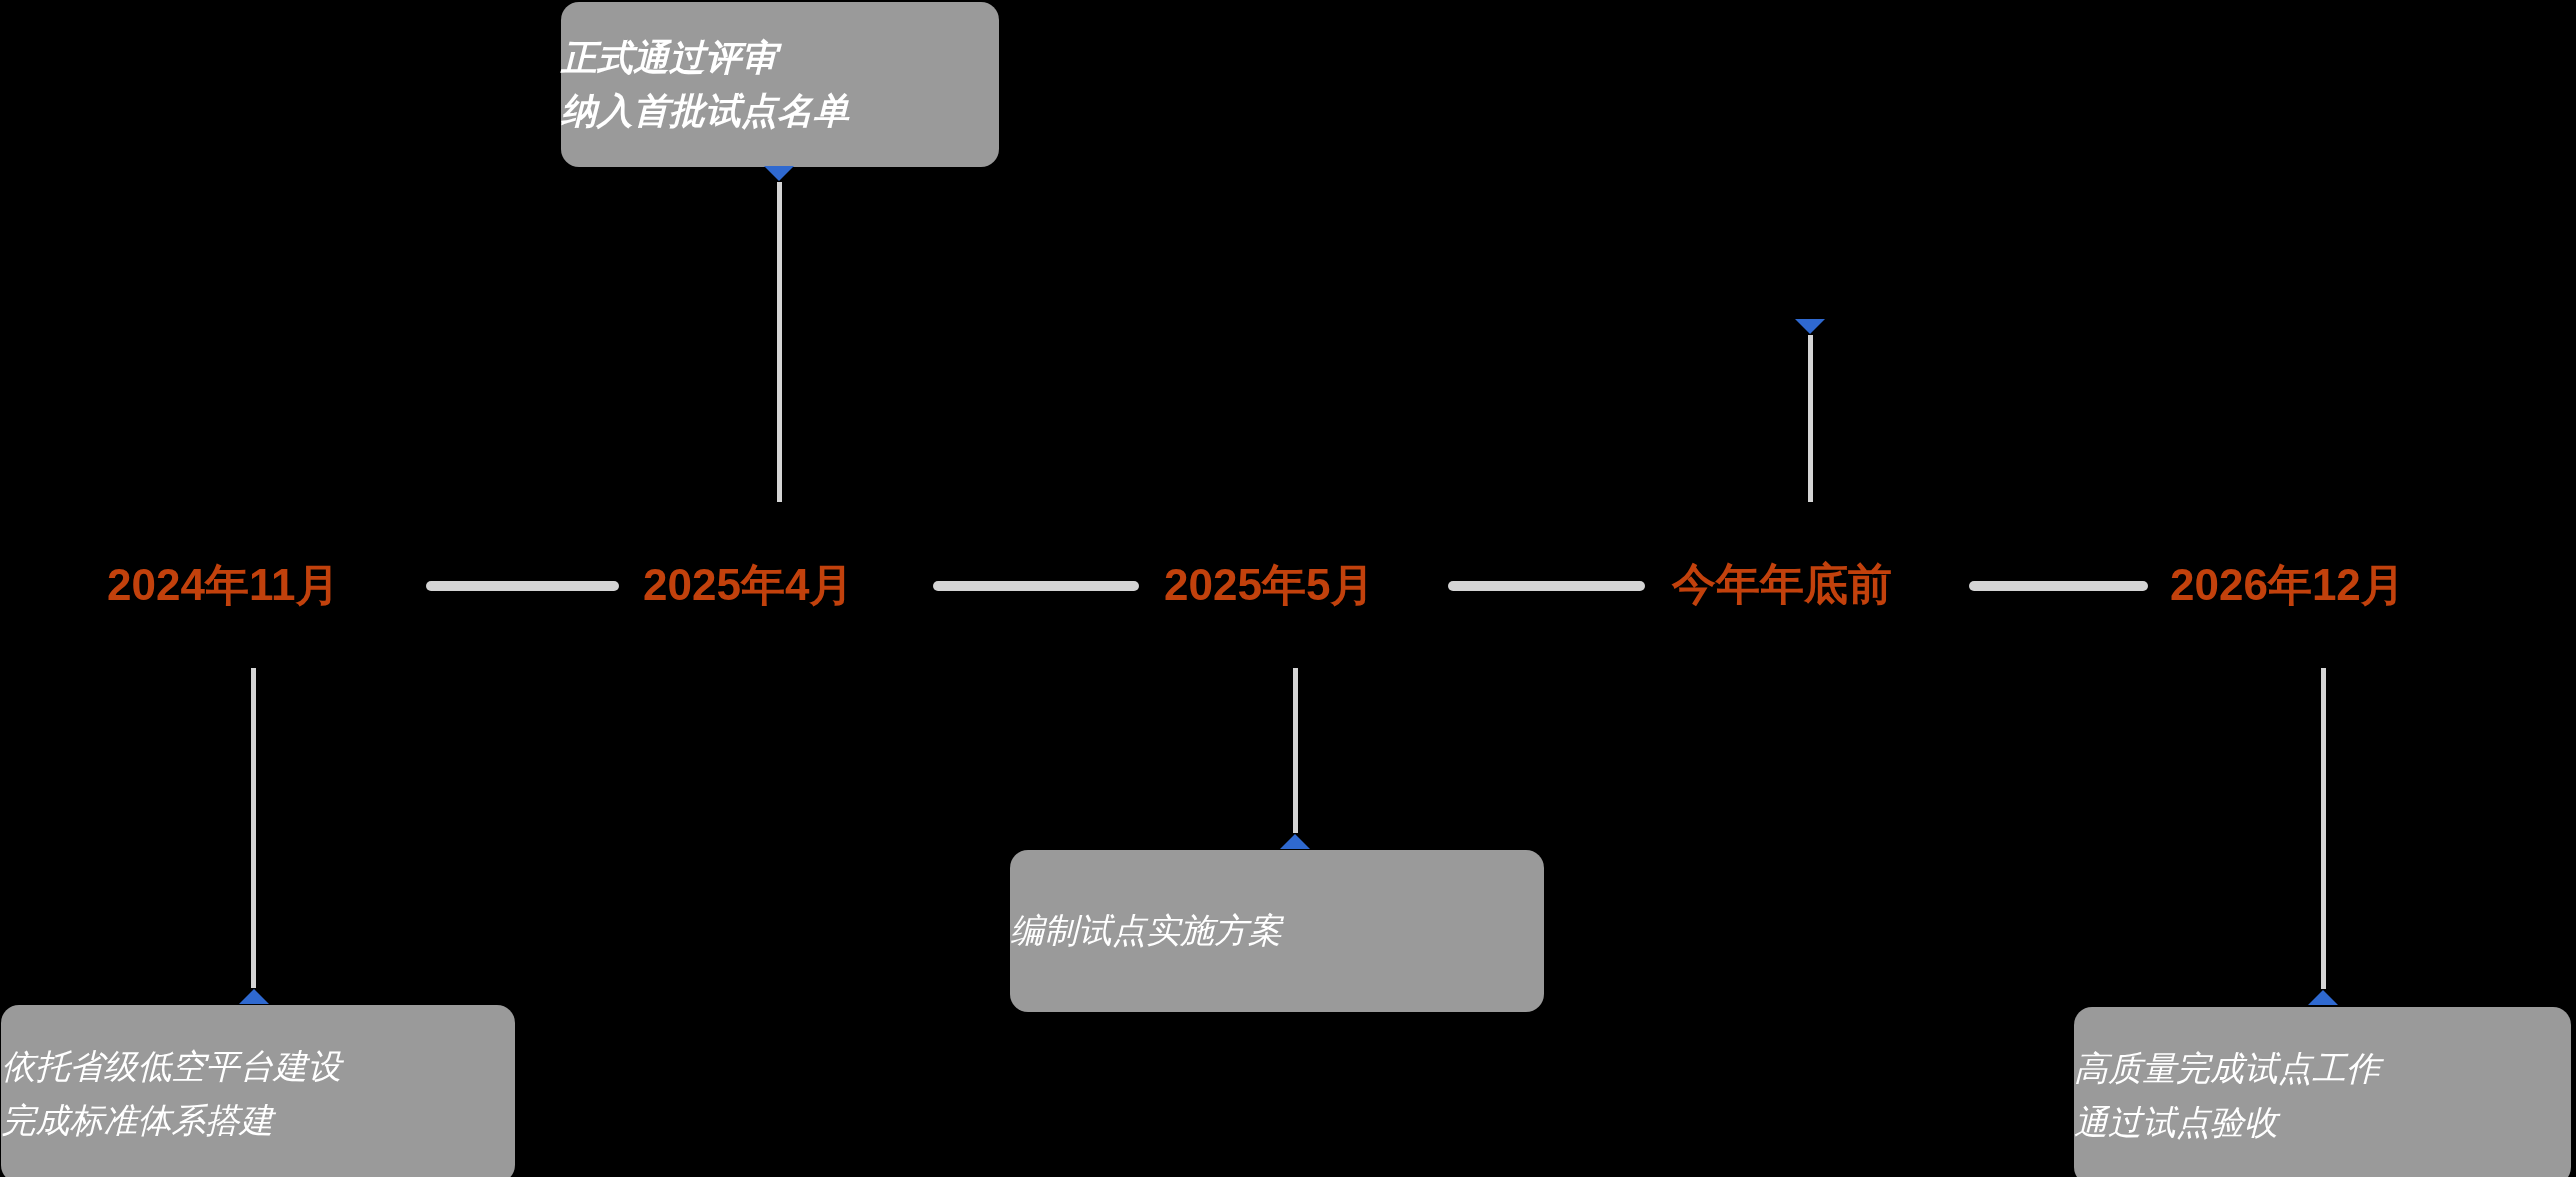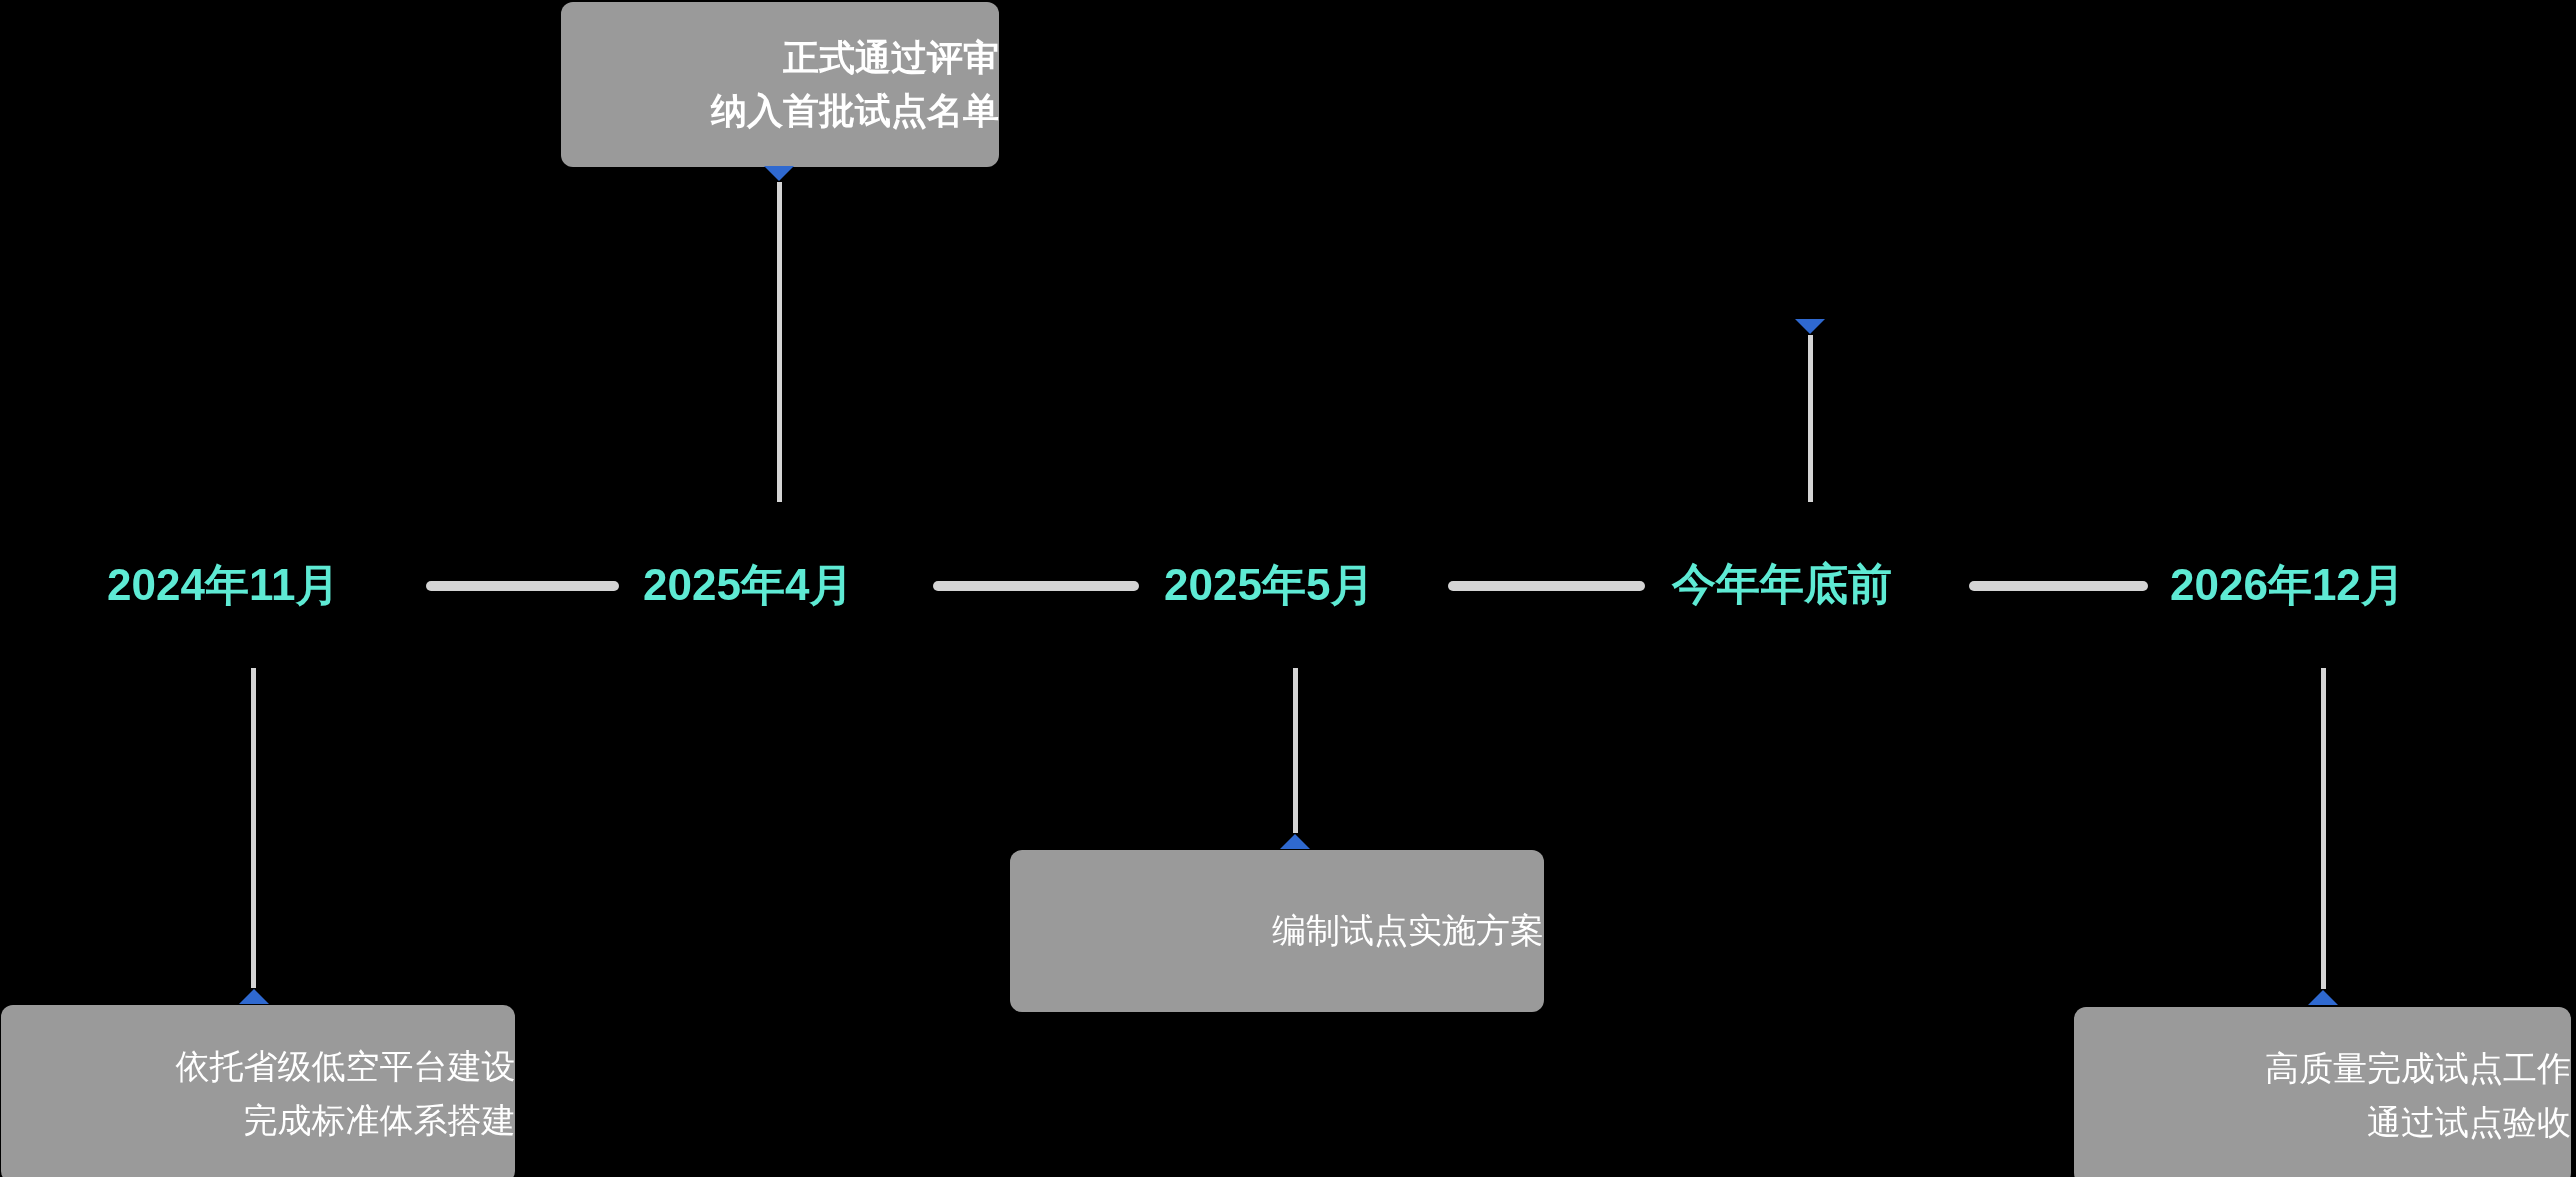--- a/index.html
+++ b/index.html
@@ -5,46 +5,47 @@
   html,body{margin:0;padding:0;background:#000;}
   body{
     width:2576px;height:1178px;position:relative;overflow:hidden;
     font-family:"Liberation Sans","DejaVu Sans",sans-serif;
   }
   #stage{position:absolute;left:0;top:0;width:2576px;height:1178px;background:#000;}
 
   
   .tl-label{
     position:absolute;
-    color:#5eead4;
+    color:#c2410c;
     font-weight:bold;
     font-size:44px;
     line-height:1;
     white-space:nowrap;
     letter-spacing:0px;
   }
   .tl-connector{
     position:absolute;
     height:10px;
     background:#d4d4d4;
     border-radius:5px;
   }
 
   
   .card{
     position:absolute;
     background:#9a9a9a;
-    border-radius:12px;
+    border-radius:18px;
     box-sizing:border-box;
     display:flex;
     flex-direction:column;
-    align-items:flex-end;
+    align-items:flex-start;
     justify-content:center;
     color:#ffffff;
     text-align:center;
+    font-style:italic;
   }
   .card .ln{
     display:block;
     white-space:nowrap;
     line-height:1.05;
   }
   .card.above{font-weight:bold;}
   .card.above .ln{font-size:36px;margin:7.8px 0;}
   .card.below{font-weight:normal;}
   .card.below .ln{font-size:34px;margin:9.2px 0;}

